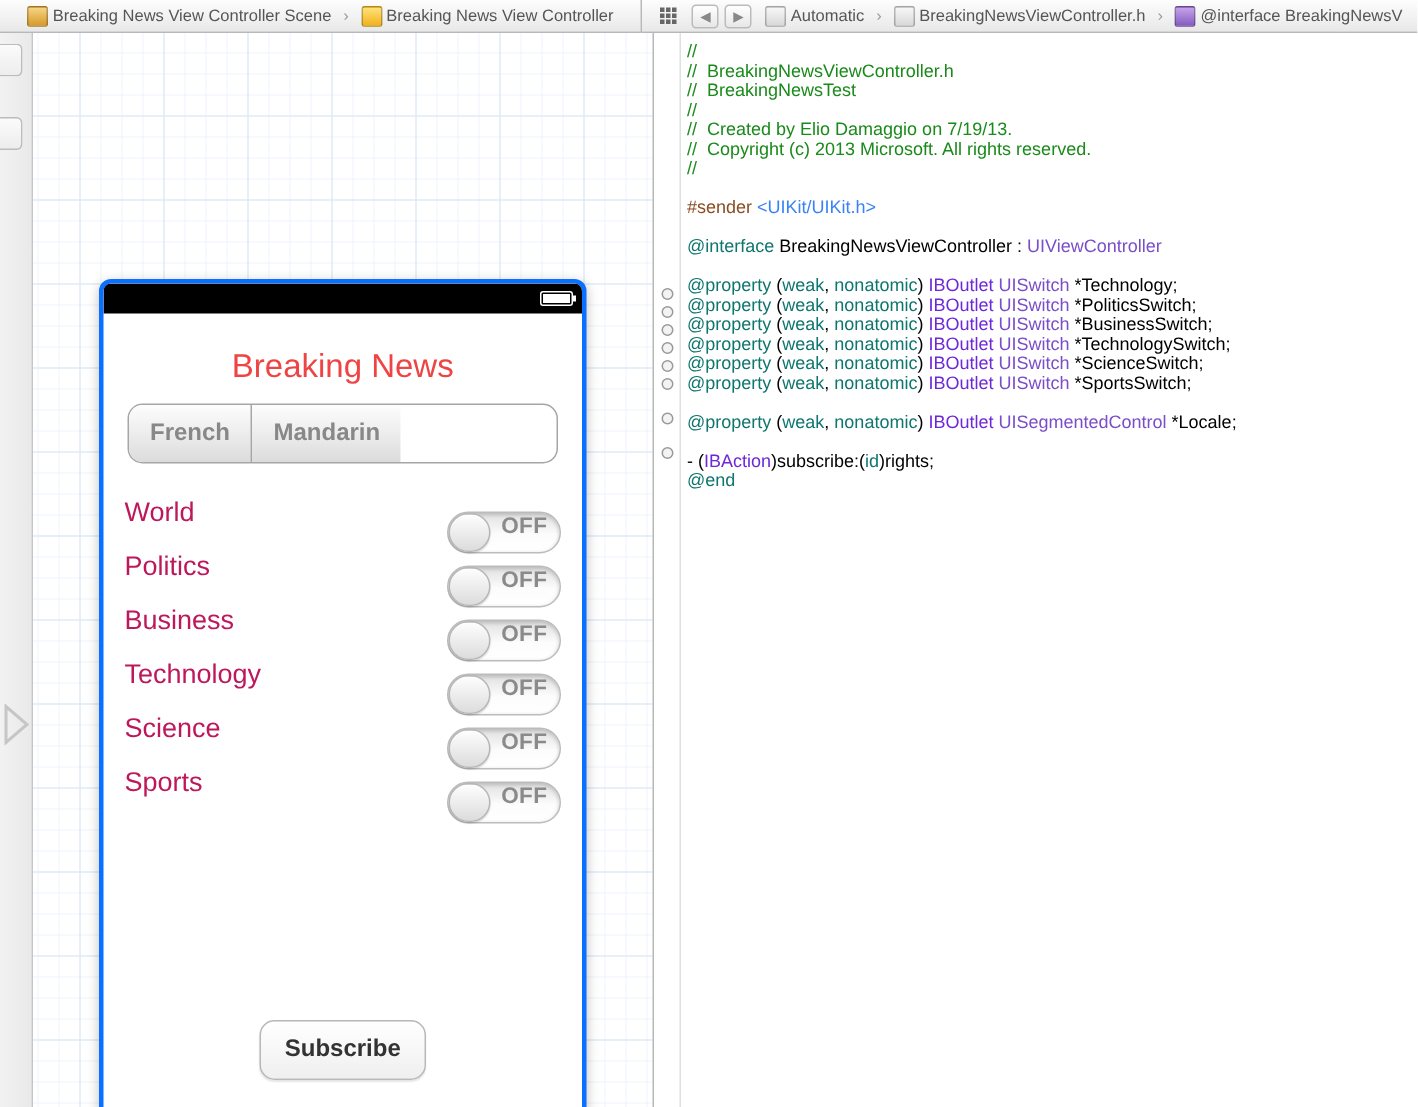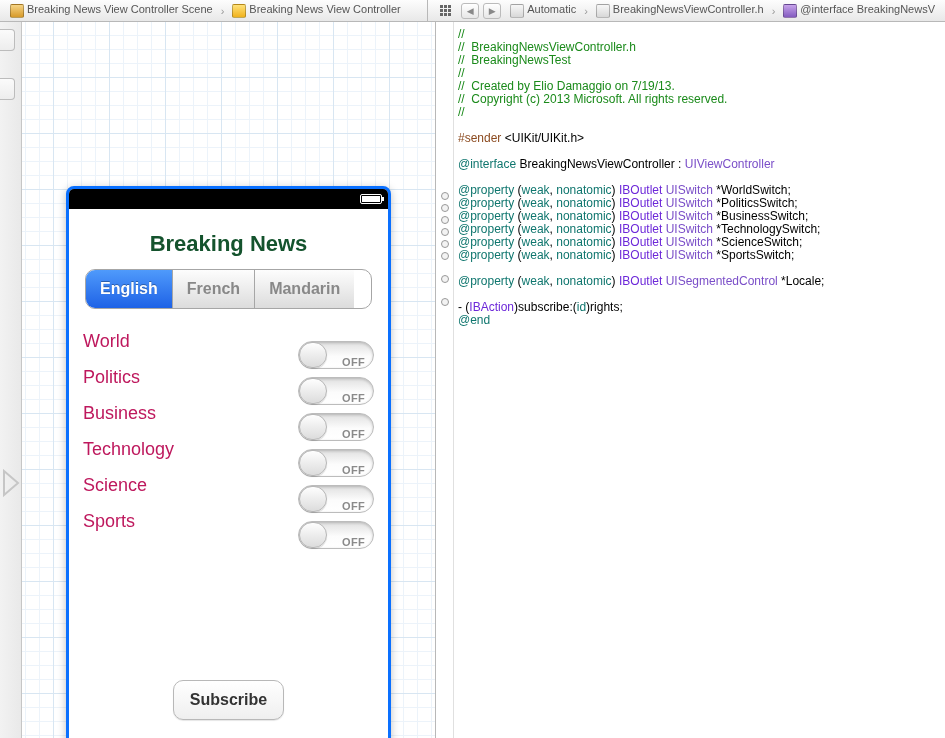--- a/index.html
+++ b/index.html
@@ -1,19 +1,19 @@
 <!DOCTYPE html>
 <html><head>
 <meta charset="utf-8">
 <style>
 * { margin:0; padding:0; box-sizing:border-box; font-family:-apple-system,"Helvetica Neue",Arial,sans-serif; }
 body { background:#fff; overflow:hidden; width:945px; height:738px; position:relative; }
 
 
-.crumbbar { height:22px; background:linear-gradient(#fdfdfd,#e8e8e8); border-bottom:1px solid #b8b8b8; font-size:11px; color:#555; display:flex; align-items:center; padding:0 4px; gap:2px; }
+.crumbbar { height:22px; background:linear-gradient(#fdfdfd,#e8e8e8); border-bottom:1px solid #b8b8b8; font-size:11px; color:#555; display:flex; align-items:center; padding:0 4px; gap:2px;justify-content:center; }
 .crumbbar.right { border-left:1px solid #b8b8b8; }
 .crumb { padding:0 6px; white-space:nowrap; cursor:default; }
 .sep { color:#999; }
 .sqicon { width:14px; height:14px; border-radius:2px; display:inline-block; vertical-align:middle; margin-right:3px; border:1px solid rgba(0,0,0,.25); }
 .sq-scene { background:linear-gradient(#f6d485,#d79a2a); }
 .sq-vc { background:linear-gradient(#ffe27a,#f1b21c); }
 .sq-h { background:linear-gradient(#f7f7f7,#d8d8d8); }
 .sq-c { background:linear-gradient(#c7a3ea,#845cc0); }
 .navbtn { width:18px; height:16px; border:1px solid #bbb; background:linear-gradient(#fff,#e7e7e7); border-radius:3px; display:flex; align-items:center; justify-content:center; font-size:9px; color:#888; margin:0 1px; }
 .iconbtn { width:22px; height:16px; margin:0 2px; display:flex; align-items:center; justify-content:center; }
@@ -42,44 +42,44 @@
   background-size:56px 56px,56px 56px,14px 14px,14px 14px;
   background-position:-25px -1px,-25px -1px,-25px -1px,-25px -1px;
   display:flex; justify-content:center; align-items:flex-start; padding-top:164px; border-right:1px solid #b8b8b8;
 }
 .phone { width:325px; height:565px; border:3px solid #0a70ff; border-radius:8px; background:#fff; overflow:hidden; box-shadow:0 2px 8px rgba(0,0,0,.25); display:flex; flex-direction:column; }
 .statusbar { height:20px; background:#000; display:flex; justify-content:flex-end; align-items:center; padding:0 6px; }
 .battery { width:22px; height:10px; border:1px solid #fff; border-radius:2px; position:relative; }
 .battery::after { content:""; position:absolute; right:-3px; top:2px; width:2px; height:4px; background:#fff; }
 .battery-fill { position:absolute; left:1px; top:1px; bottom:1px; right:1px; background:#fff; }
 .phone-body { flex:1; padding:14px 14px 0; display:flex; flex-direction:column; }
-.ph-title { text-align:center; font-size:22px; color:#14532d; font-weight:700; margin:8px 0 12px; }
+.ph-title { text-align:center; font-size:22px; color:#ef4444; font-weight:400; margin:8px 0 12px; }
 
 .seg { display:flex; height:40px; border-radius:10px; overflow:hidden; border:1px solid #a6a6a6; margin:0 2px 14px; }
 .seg-item { flex:0 0 auto; display:flex; align-items:center; justify-content:center; font-size:16px; font-weight:600; color:#888; background:linear-gradient(#fdfdfd,#dcdcdc); border-right:1px solid #a6a6a6; padding:0 14px; }
 .seg-item:last-child { border-right:none; }
 .seg-item.sel { background:linear-gradient(#4f9afb,#1e62e6); color:#fff; text-shadow:0 -1px 0 rgba(0,0,0,.3); }
 
 .rows { flex:1; }
 .row { display:flex; align-items:center; height:36px; }
 .row-label { font-size:18px; color:#be185d; }
-.switch { margin-left:auto; width:76px; height:28px; border-radius:14px; background:linear-gradient(#e0e0e0,#fcfcfc 55%,#fff); border:1px solid #bcbcbc; position:relative; box-shadow:inset 0 1px 3px rgba(0,0,0,.2); display:flex; align-items:flex-end; justify-content:flex-end; padding-right:8px; font-size:11px; font-weight:700; color:#8a8a8a; font-family:Arial,sans-serif; letter-spacing:.3px;margin-top:28px; }
+.switch { margin-left:auto; width:76px; height:28px; border-radius:14px; background:linear-gradient(#e0e0e0,#fcfcfc 55%,#fff); border:1px solid #bcbcbc; position:relative; box-shadow:inset 0 1px 3px rgba(0,0,0,.2); display:flex; align-items:flex-start; justify-content:flex-end; padding-right:8px; font-size:15px; font-weight:700; color:#8a8a8a; font-family:Arial,sans-serif; letter-spacing:.3px;margin-top:28px; }
 .knob { position:absolute; left:0; top:0; width:28px; height:26px; border-radius:13px; background:linear-gradient(#fefefe,#dcdcdc); border:1px solid #b6b6b6; box-shadow:0 1px 1px rgba(0,0,0,.15); }
 
 .subscribe-wrap { display:flex; justify-content:center; padding:0 0 28px; }
 .subscribe { padding:10px 16px; border:1px solid #b8b8b8; border-radius:10px; background:linear-gradient(#fff,#efefef); font-size:16px; font-weight:600; color:#333; box-shadow:0 1px 1px rgba(0,0,0,.1); }
 
 
 .codewrap { flex:1; display:flex; background:#fff; }
 .cg { width:18px; border-right:1px solid #e0e0e0; padding-top:170px; }
 .cg .dot { width:8px; height:8px; border:1px solid #999; border-radius:50%; margin:0 auto 4px; background:#f3f3f3; }
 .code { flex:1; font-family:Menlo,Consolas,monospace; font-size:12px; line-height:13px; white-space:pre; padding:6px 4px; color:#000; overflow:hidden; }
 .c-cm { color:#1a8a1a; }
 .c-pp { color:#8c4b20; }
-.c-ppv { color:#000000; }
+.c-ppv { color:#3b82f6; }
 .c-kw { color:#0f766e; }
 .c-cls,.c-dec { color:#7a4ec8; }
 .c-io { color:#6d28d9; }
 </style>
 </head>
 <body>
 
 <div class="top">
   <div class="crumbbar left">
     <span class="crumb"><span class="sqicon sq-scene"></span><span>Breaking News View Controller Scene</span></span>
@@ -124,21 +124,20 @@
   <div class="canvas">
     <div class="phone">
       <div class="statusbar">
         <div class="battery">
             <div class="battery-fill"></div>
           </div>
       </div>
       <div class="phone-body">
         <div class="ph-title">Breaking News</div>
         <div class="seg">
-          <div class="seg-item sel">English</div>
           <div class="seg-item">French</div>
           <div class="seg-item">Mandarin</div>
         </div>
         <div class="rows">
           <div class="row">
               <span class="row-label">World</span>
               <div class="switch">
                 <div class="knob"></div>
                 <span>OFF</span>
               </div>
@@ -204,21 +203,21 @@
 <span class="c-cm">//  BreakingNewsTest</span>
 <span class="c-cm">//</span>
 <span class="c-cm">//  Created by Elio Damaggio on 7/19/13.</span>
 <span class="c-cm">//  Copyright (c) 2013 Microsoft. All rights reserved.</span>
 <span class="c-cm">//</span>
 
 <span class="c-pp">#sender </span><span class="c-ppv">&lt;UIKit/UIKit.h&gt;</span>
 
 <span class="c-kw">@interface</span><span> BreakingNewsViewController : </span><span class="c-cls">UIViewController</span>
 
-<span class="c-kw">@property</span><span> (</span><span class="c-kw">weak</span><span>, </span><span class="c-kw">nonatomic</span><span>) </span><span class="c-io">IBOutlet</span><span> </span><span class="c-cls">UISwitch</span><span> *WorldSwitch;</span>
+<span class="c-kw">@property</span><span> (</span><span class="c-kw">weak</span><span>, </span><span class="c-kw">nonatomic</span><span>) </span><span class="c-io">IBOutlet</span><span> </span><span class="c-cls">UISwitch</span><span> *Technology;</span>
 <span class="c-kw">@property</span><span> (</span><span class="c-kw">weak</span><span>, </span><span class="c-kw">nonatomic</span><span>) </span><span class="c-io">IBOutlet</span><span> </span><span class="c-cls">UISwitch</span><span> *PoliticsSwitch;</span>
 <span class="c-kw">@property</span><span> (</span><span class="c-kw">weak</span><span>, </span><span class="c-kw">nonatomic</span><span>) </span><span class="c-io">IBOutlet</span><span> </span><span class="c-cls">UISwitch</span><span> *BusinessSwitch;</span>
 <span class="c-kw">@property</span><span> (</span><span class="c-kw">weak</span><span>, </span><span class="c-kw">nonatomic</span><span>) </span><span class="c-io">IBOutlet</span><span> </span><span class="c-cls">UISwitch</span><span> *TechnologySwitch;</span>
 <span class="c-kw">@property</span><span> (</span><span class="c-kw">weak</span><span>, </span><span class="c-kw">nonatomic</span><span>) </span><span class="c-io">IBOutlet</span><span> </span><span class="c-cls">UISwitch</span><span> *ScienceSwitch;</span>
 <span class="c-kw">@property</span><span> (</span><span class="c-kw">weak</span><span>, </span><span class="c-kw">nonatomic</span><span>) </span><span class="c-io">IBOutlet</span><span> </span><span class="c-cls">UISwitch</span><span> *SportsSwitch;</span>
 
 <span class="c-kw">@property</span><span> (</span><span class="c-kw">weak</span><span>, </span><span class="c-kw">nonatomic</span><span>) </span><span class="c-io">IBOutlet</span><span> </span><span class="c-cls">UISegmentedControl</span><span> *Locale;</span>
 
 <span>- (</span><span class="c-io">IBAction</span><span>)subscribe:(</span><span class="c-kw">id</span><span>)rights;</span>
 <span class="c-kw">@end</span>

